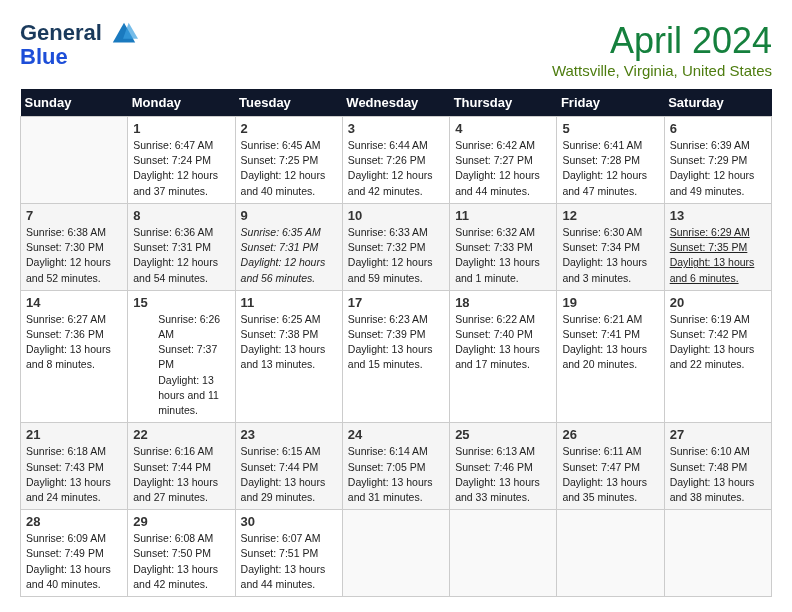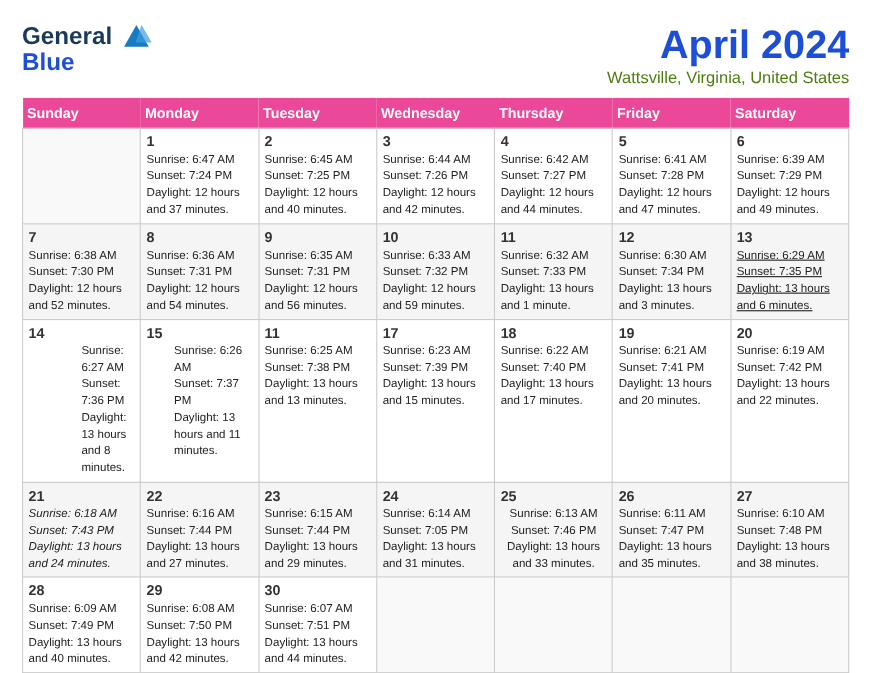--- a/index.html
+++ b/index.html
@@ -31,34 +31,34 @@
     .logo-icon {
       width: 28px;
       height: 28px;
       margin-left: 2px;
     }
     .title-area {
       text-align: right;
     }
     .month-title {
       font-size: 36px;
-      font-weight: bold;
-      color: #1d4ed8;
+      font-weight: normal;
+      color: #15803d;
     }
     .location {
       font-size: 15px;
       color: #4d7c0f;
     }
     table {
       width: 100%;
       border-collapse: collapse;
       font-size: 11px;
     }
     thead tr th {
-      background-color: #ec4899;
+      background-color: #0f172a;
       color: #fff;
       padding: 6px 4px;
       text-align: left;
       font-size: 13px;
       font-weight: bold;
     }
     tbody tr td {
       border: 1px solid #ccc;
       vertical-align: top;
       padding: 4px 5px;
@@ -171,21 +171,21 @@
 Daylight: 12 hours and 52 minutes.</div>
         </td>
         <td>
           <div class="day-number">8</div>
           <div class="day-info" style="white-space: pre-line;">Sunrise: 6:36 AM
 Sunset: 7:31 PM
 Daylight: 12 hours and 54 minutes.</div>
         </td>
         <td>
           <div class="day-number">9</div>
-          <div class="day-info" style="white-space: pre-line;">Sunrise: 6:35 AM
+          <div class="day-info" style="white-space: pre-line; font-style: italic;">Sunrise: 6:35 AM
 Sunset: 7:31 PM
 Daylight: 12 hours and 56 minutes.</div>
         </td>
         <td>
           <div class="day-number">10</div>
           <div class="day-info" style="white-space: pre-line;">Sunrise: 6:33 AM
 Sunset: 7:32 PM
 Daylight: 12 hours and 59 minutes.</div>
         </td>
         <td>
@@ -203,21 +203,21 @@
         <td>
           <div class="day-number">13</div>
           <div class="day-info" style="white-space: pre-line; text-decoration: underline;">Sunrise: 6:29 AM
 Sunset: 7:35 PM
 Daylight: 13 hours and 6 minutes.</div>
         </td>
       </tr>
       <tr>
         <td>
           <div class="day-number">14</div>
-          <div class="day-info" style="white-space: pre-line; margin-left: 48px;">Sunrise: 6:27 AM
+          <div class="day-info" style="white-space: pre-line;">Sunrise: 6:27 AM
 Sunset: 7:36 PM
 Daylight: 13 hours and 8 minutes.</div>
         </td>
         <td>
           <div class="day-number">15</div>
           <div class="day-info" style="white-space: pre-line; margin-left: 25px;">Sunrise: 6:26 AM
 Sunset: 7:37 PM
 Daylight: 13 hours and 11 minutes.</div>
         </td>
         <td>
@@ -247,21 +247,21 @@
         <td>
           <div class="day-number">20</div>
           <div class="day-info" style="white-space: pre-line;">Sunrise: 6:19 AM
 Sunset: 7:42 PM
 Daylight: 13 hours and 22 minutes.</div>
         </td>
       </tr>
       <tr>
         <td>
           <div class="day-number">21</div>
-          <div class="day-info" style="white-space: pre-line; font-style: italic;">Sunrise: 6:18 AM
+          <div class="day-info" style="white-space: pre-line;">Sunrise: 6:18 AM
 Sunset: 7:43 PM
 Daylight: 13 hours and 24 minutes.</div>
         </td>
         <td>
           <div class="day-number">22</div>
           <div class="day-info" style="white-space: pre-line;">Sunrise: 6:16 AM
 Sunset: 7:44 PM
 Daylight: 13 hours and 27 minutes.</div>
         </td>
         <td>
@@ -271,21 +271,21 @@
 Daylight: 13 hours and 29 minutes.</div>
         </td>
         <td>
           <div class="day-number">24</div>
           <div class="day-info" style="white-space: pre-line;">Sunrise: 6:14 AM
 Sunset: 7:05 PM
 Daylight: 13 hours and 31 minutes.</div>
         </td>
         <td>
           <div class="day-number">25</div>
-          <div class="day-info" style="white-space: pre-line; text-align: center;">Sunrise: 6:13 AM
+          <div class="day-info" style="white-space: pre-line;">Sunrise: 6:13 AM
 Sunset: 7:46 PM
 Daylight: 13 hours and 33 minutes.</div>
         </td>
         <td>
           <div class="day-number">26</div>
           <div class="day-info" style="white-space: pre-line;">Sunrise: 6:11 AM
 Sunset: 7:47 PM
 Daylight: 13 hours and 35 minutes.</div>
         </td>
         <td>

